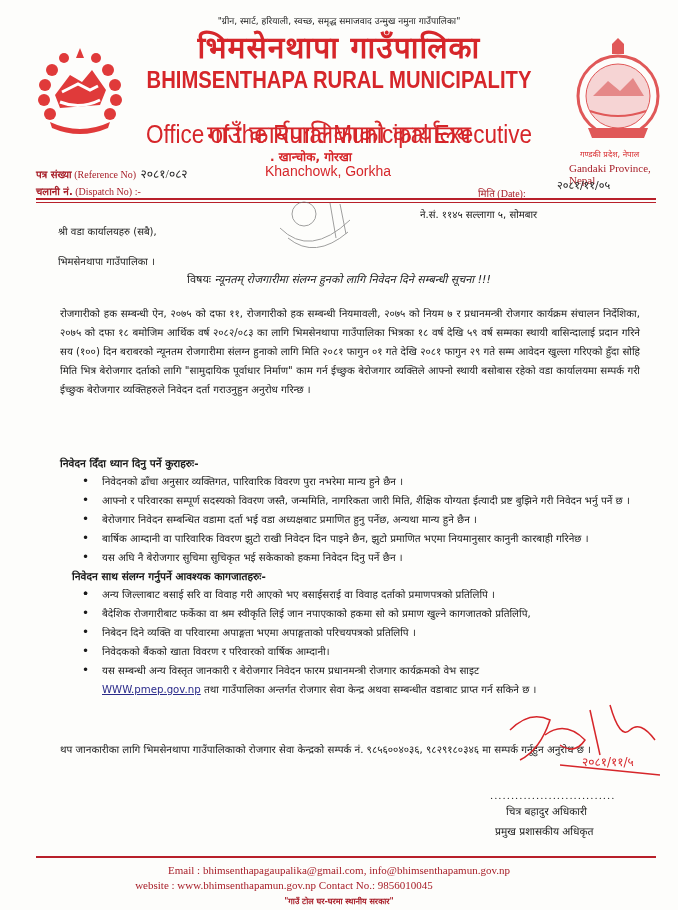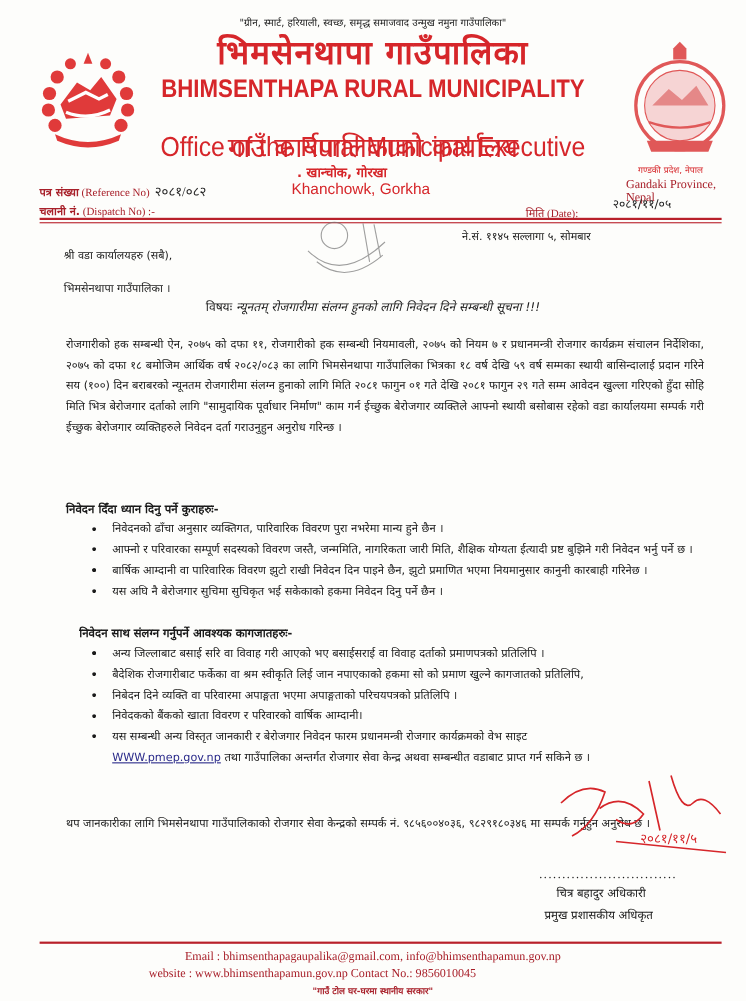--- a/index.html
+++ b/index.html
@@ -142,21 +142,21 @@
   <span>विषयः</span>
   <span class="s">न्यूनतम् रोजगारीमा संलग्न हुनको लागि निवेदन दिने सम्बन्धी सूचना !!!</span>
 </div>
 
 <div class="abs body p1">रोजगारीको हक सम्बन्धी ऐन, २०७५ को दफा ११, रोजगारीको हक सम्बन्धी नियमावली, २०७५ को नियम ७ र प्रधानमन्त्री रोजगार कार्यक्रम संचालन निर्देशिका, २०७५ को दफा १८ बमोजिम आर्थिक वर्ष २०८२/०८३ का लागि भिमसेनथापा गाउँपालिका भित्रका १८ वर्ष देखि ५९ वर्ष सम्मका स्थायी बासिन्दालाई प्रदान गरिने सय (१००) दिन बराबरको न्यूनतम रोजगारीमा संलग्न हुनाको लागि मिति २०८१ फागुन ०१ गते देखि २०८१ फागुन २९ गते सम्म आवेदन खुल्ला गरिएको हुँदा सोहि मिति भित्र बेरोजगार दर्ताको लागि "सामुदायिक पूर्वाधार निर्माण" काम गर्न ईच्छुक बेरोजगार व्यक्तिले आफ्नो स्थायी बसोबास रहेको वडा कार्यालयमा सम्पर्क गरी ईच्छुक बेरोजगार व्यक्तिहरुले निवेदन दर्ता गराउनुहुन अनुरोध गरिन्छ ।</div>
 
 <div class="abs body h1">निवेदन दिँदा ध्यान दिनु पर्ने कुराहरुः-</div>
 <div class="abs ul ul1">
   <div class="li"><span class="dot">•</span><span>निवेदनको ढाँचा अनुसार व्यक्तिगत, पारिवारिक विवरण पुरा नभरेमा मान्य हुने छैन ।</span></div>
   <div class="li"><span class="dot">•</span><span>आफ्नो र परिवारका सम्पूर्ण सदस्यको विवरण जस्तै, जन्ममिति, नागरिकता जारी मिति, शैक्षिक योग्यता ईत्यादी प्रष्ट बुझिने गरी निवेदन भर्नु पर्ने छ ।</span></div>
-  <div class="li"><span class="dot">•</span></div>
+  <div class="li"><span class="dot">•</span><span>बेरोजगार निवेदन सम्बन्धित वडामा दर्ता भई वडा अध्यक्षबाट प्रमाणित हुनु पर्नेछ, अन्यथा मान्य हुने छैन ।</span></div>
   <div class="li"><span class="dot">•</span><span>बार्षिक आम्दानी वा पारिवारिक विवरण झुटो राखी निवेदन दिन पाइने छैन, झुटो प्रमाणित भएमा नियमानुसार कानुनी कारबाही गरिनेछ ।</span></div>
   <div class="li"><span class="dot">•</span><span>यस अघि नै बेरोजगार सुचिमा सुचिकृत भई सकेकाको हकमा निवेदन दिनु पर्ने छैन ।</span></div>
 </div>
 
 <div class="abs body h2">निवेदन साथ संलग्न गर्नुपर्ने आवश्यक कागजातहरुः-</div>
 <div class="abs ul ul2">
   <div class="li"><span class="dot">•</span></div>
   <div class="li"><span class="dot">•</span><span>अन्य जिल्लाबाट बसाई सरि वा विवाह गरी आएको भए बसाईसराई वा विवाह दर्ताको प्रमाणपत्रको प्रतिलिपि ।</span></div>
   <div class="li"><span class="dot">•</span><span>बैदेशिक रोजगारीबाट फर्केका वा श्रम स्वीकृति लिई जान नपाएकाको हकमा सो को प्रमाण खुल्ने कागजातको प्रतिलिपि,</span></div>
   <div class="li"><span class="dot">•</span><span>निबेदन दिने व्यक्ति वा परिवारमा अपाङ्गता भएमा अपाङ्गताको परिचयपत्रको प्रतिलिपि ।</span></div>

